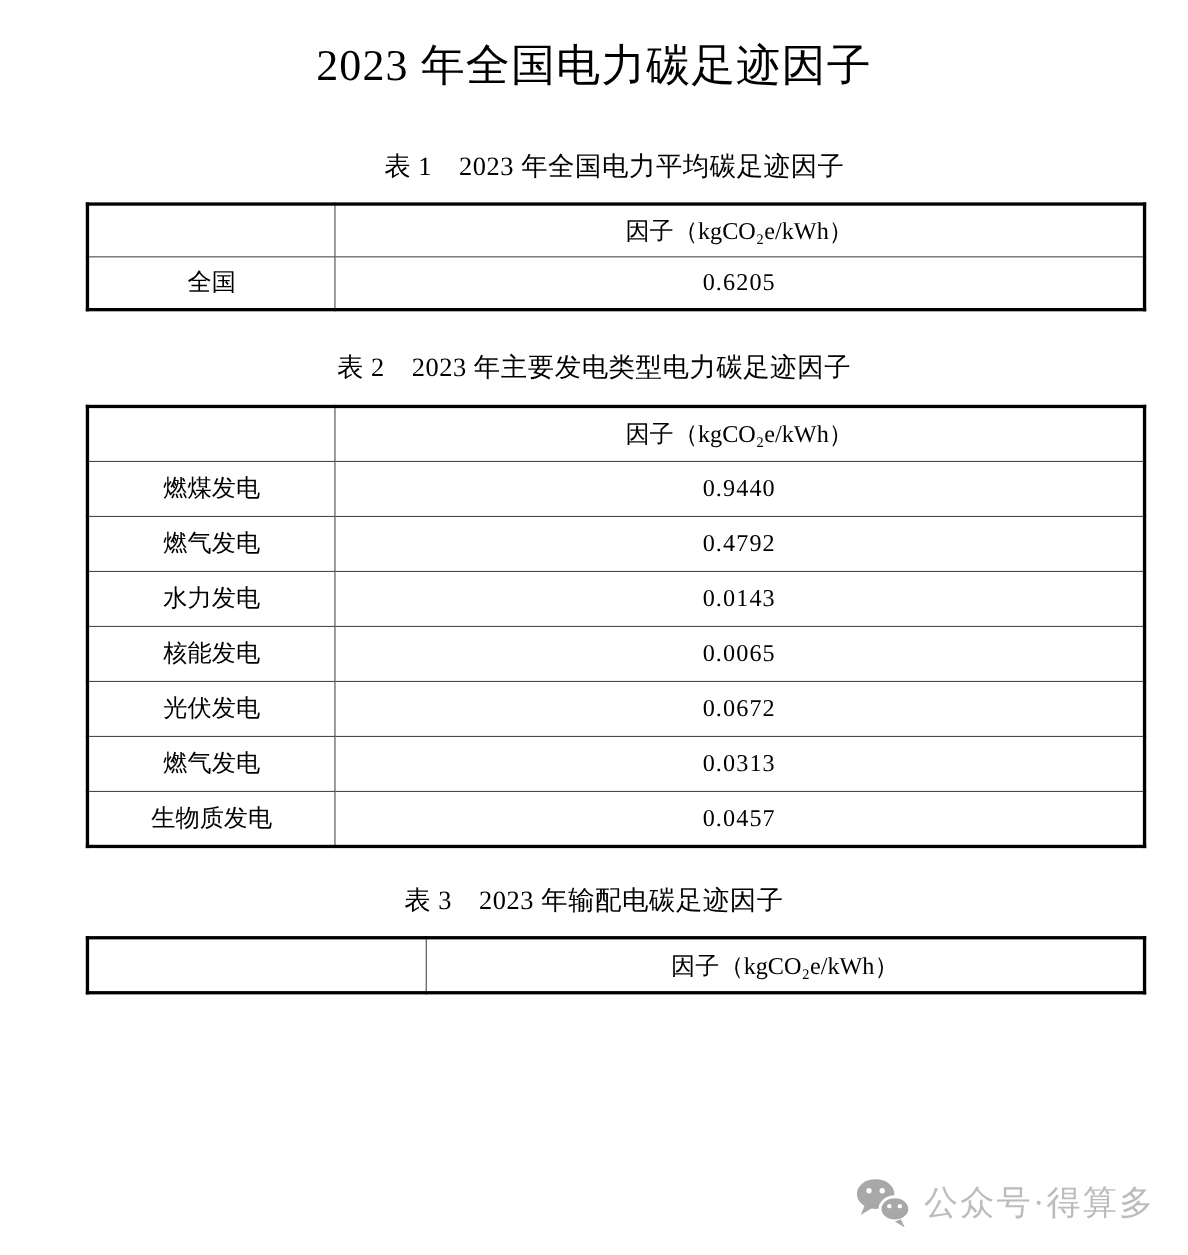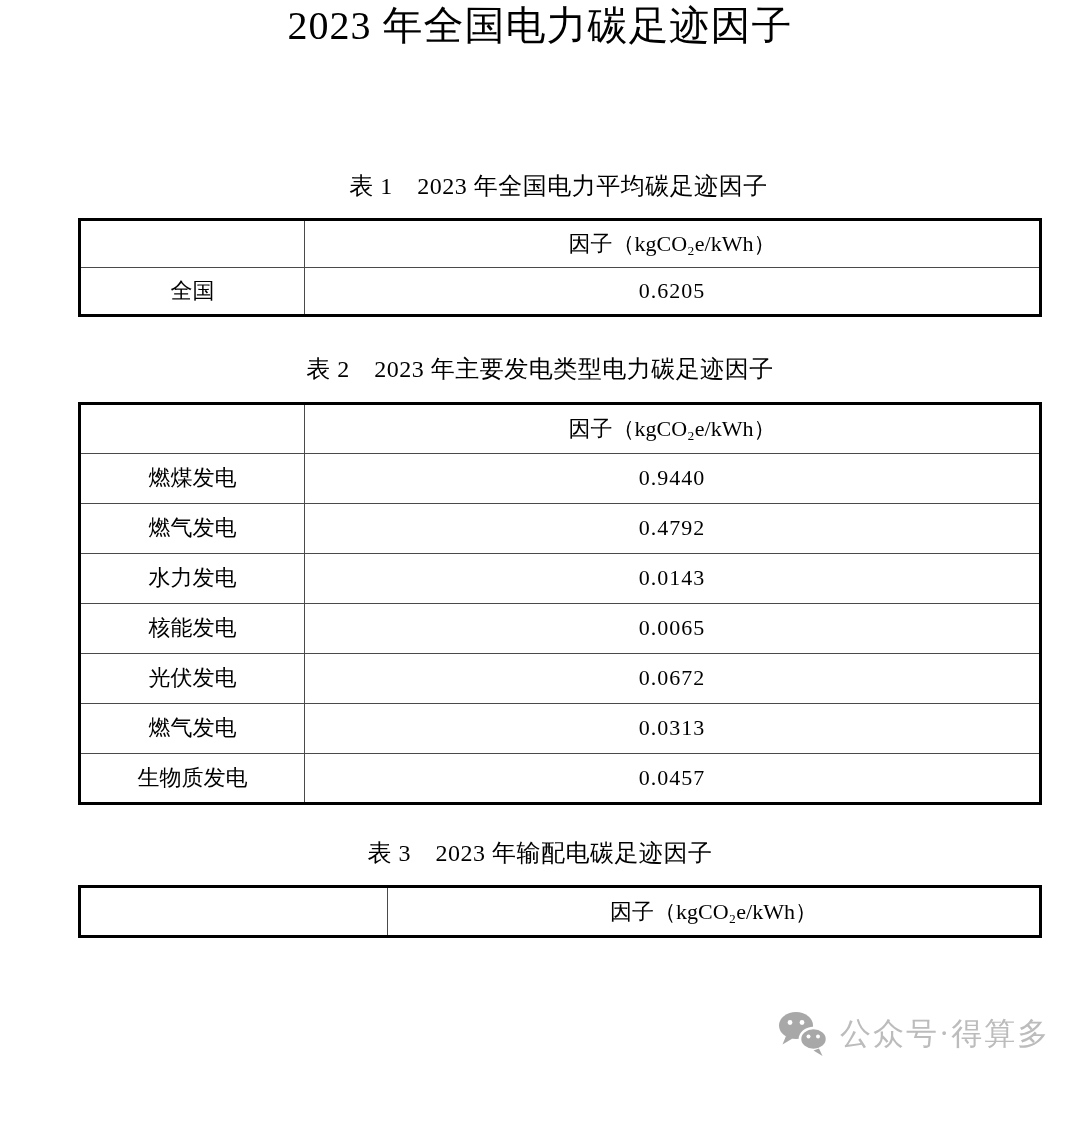--- a/index.html
+++ b/index.html
@@ -8,33 +8,34 @@
     position: relative;
     width: 1080px;
     height: 1141px;
     background: #ffffff;
     color: #000;
     font-family: "Liberation Serif", "DejaVu Serif", serif;
     overflow: hidden;
   }
   .doc-title {
     margin: 0;
+    padding-top: 34px;
     text-align: center;
     font-size: 40px;
     font-weight: 400;
     line-height: 1.3;
     letter-spacing: 1px;
   }
   .table-caption {
     text-align: center;
     font-size: 24px;
     line-height: 1.35;
     letter-spacing: 0.5px;
   }
-  #cap1 { margin-top: 118px; padding-left: 37px; }
+  #cap1 { margin-top: 50px; padding-left: 37px; }
   #cap2 { margin-top: 36px; }
   #cap3 { margin-top: 32px; }
   table.factor {
     border-collapse: collapse;
     table-layout: fixed;
     width: 964px;
     margin-left: 78px;
     margin-top: 16px;
     border: 3px solid #000000;
   }
@@ -46,21 +47,21 @@
     padding: 0;
   }
   .t1 td { height: 48px; }
   .t2 td { height: 50px; }
   .t3 td { height: 50px; }
   .t12col1 { width: 225px; }
   .t3col1  { width: 308px; }
   td.val { letter-spacing: 1px; }
   .watermark {
     position: absolute;
-    top: 1010px;
+    top: 1070px;
     left: 776px;
     display: flex;
     align-items: center;
     gap: 10px;
     z-index: 5;
   }
   .wm-icon { display: inline-block; line-height: 0; }
   .wm-text {
     font-size: 31px;
     color: #bcbcbc;

